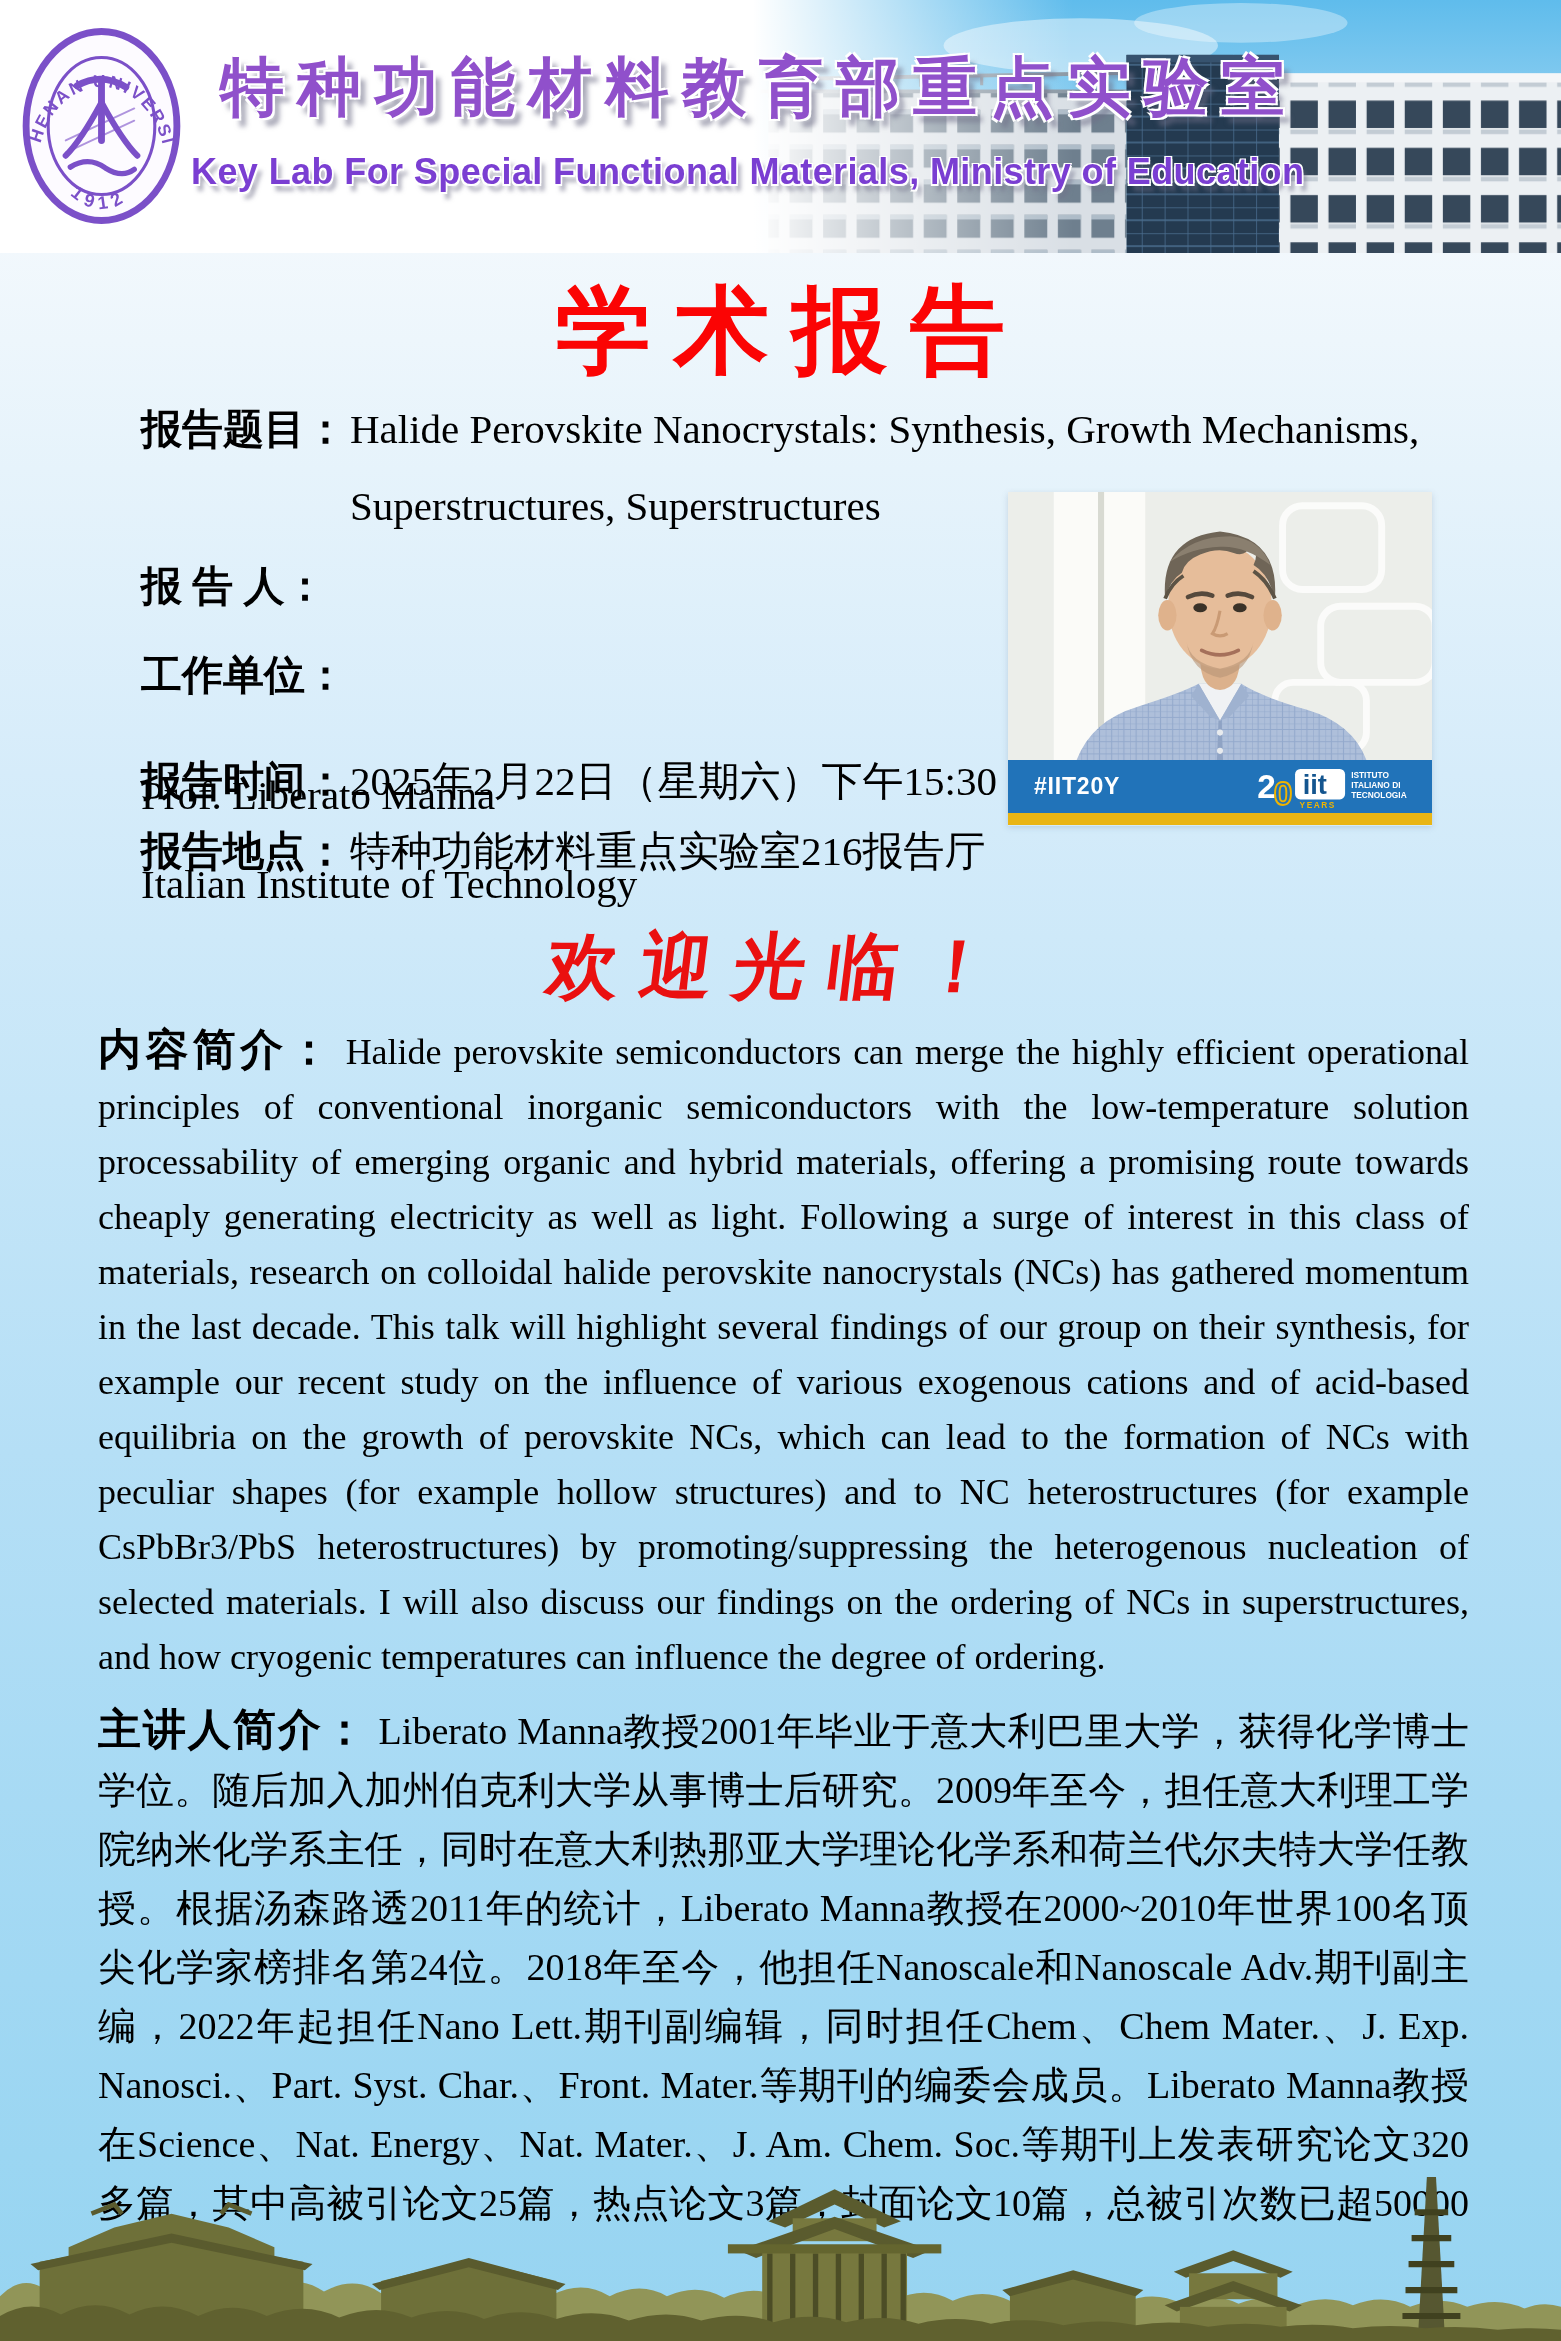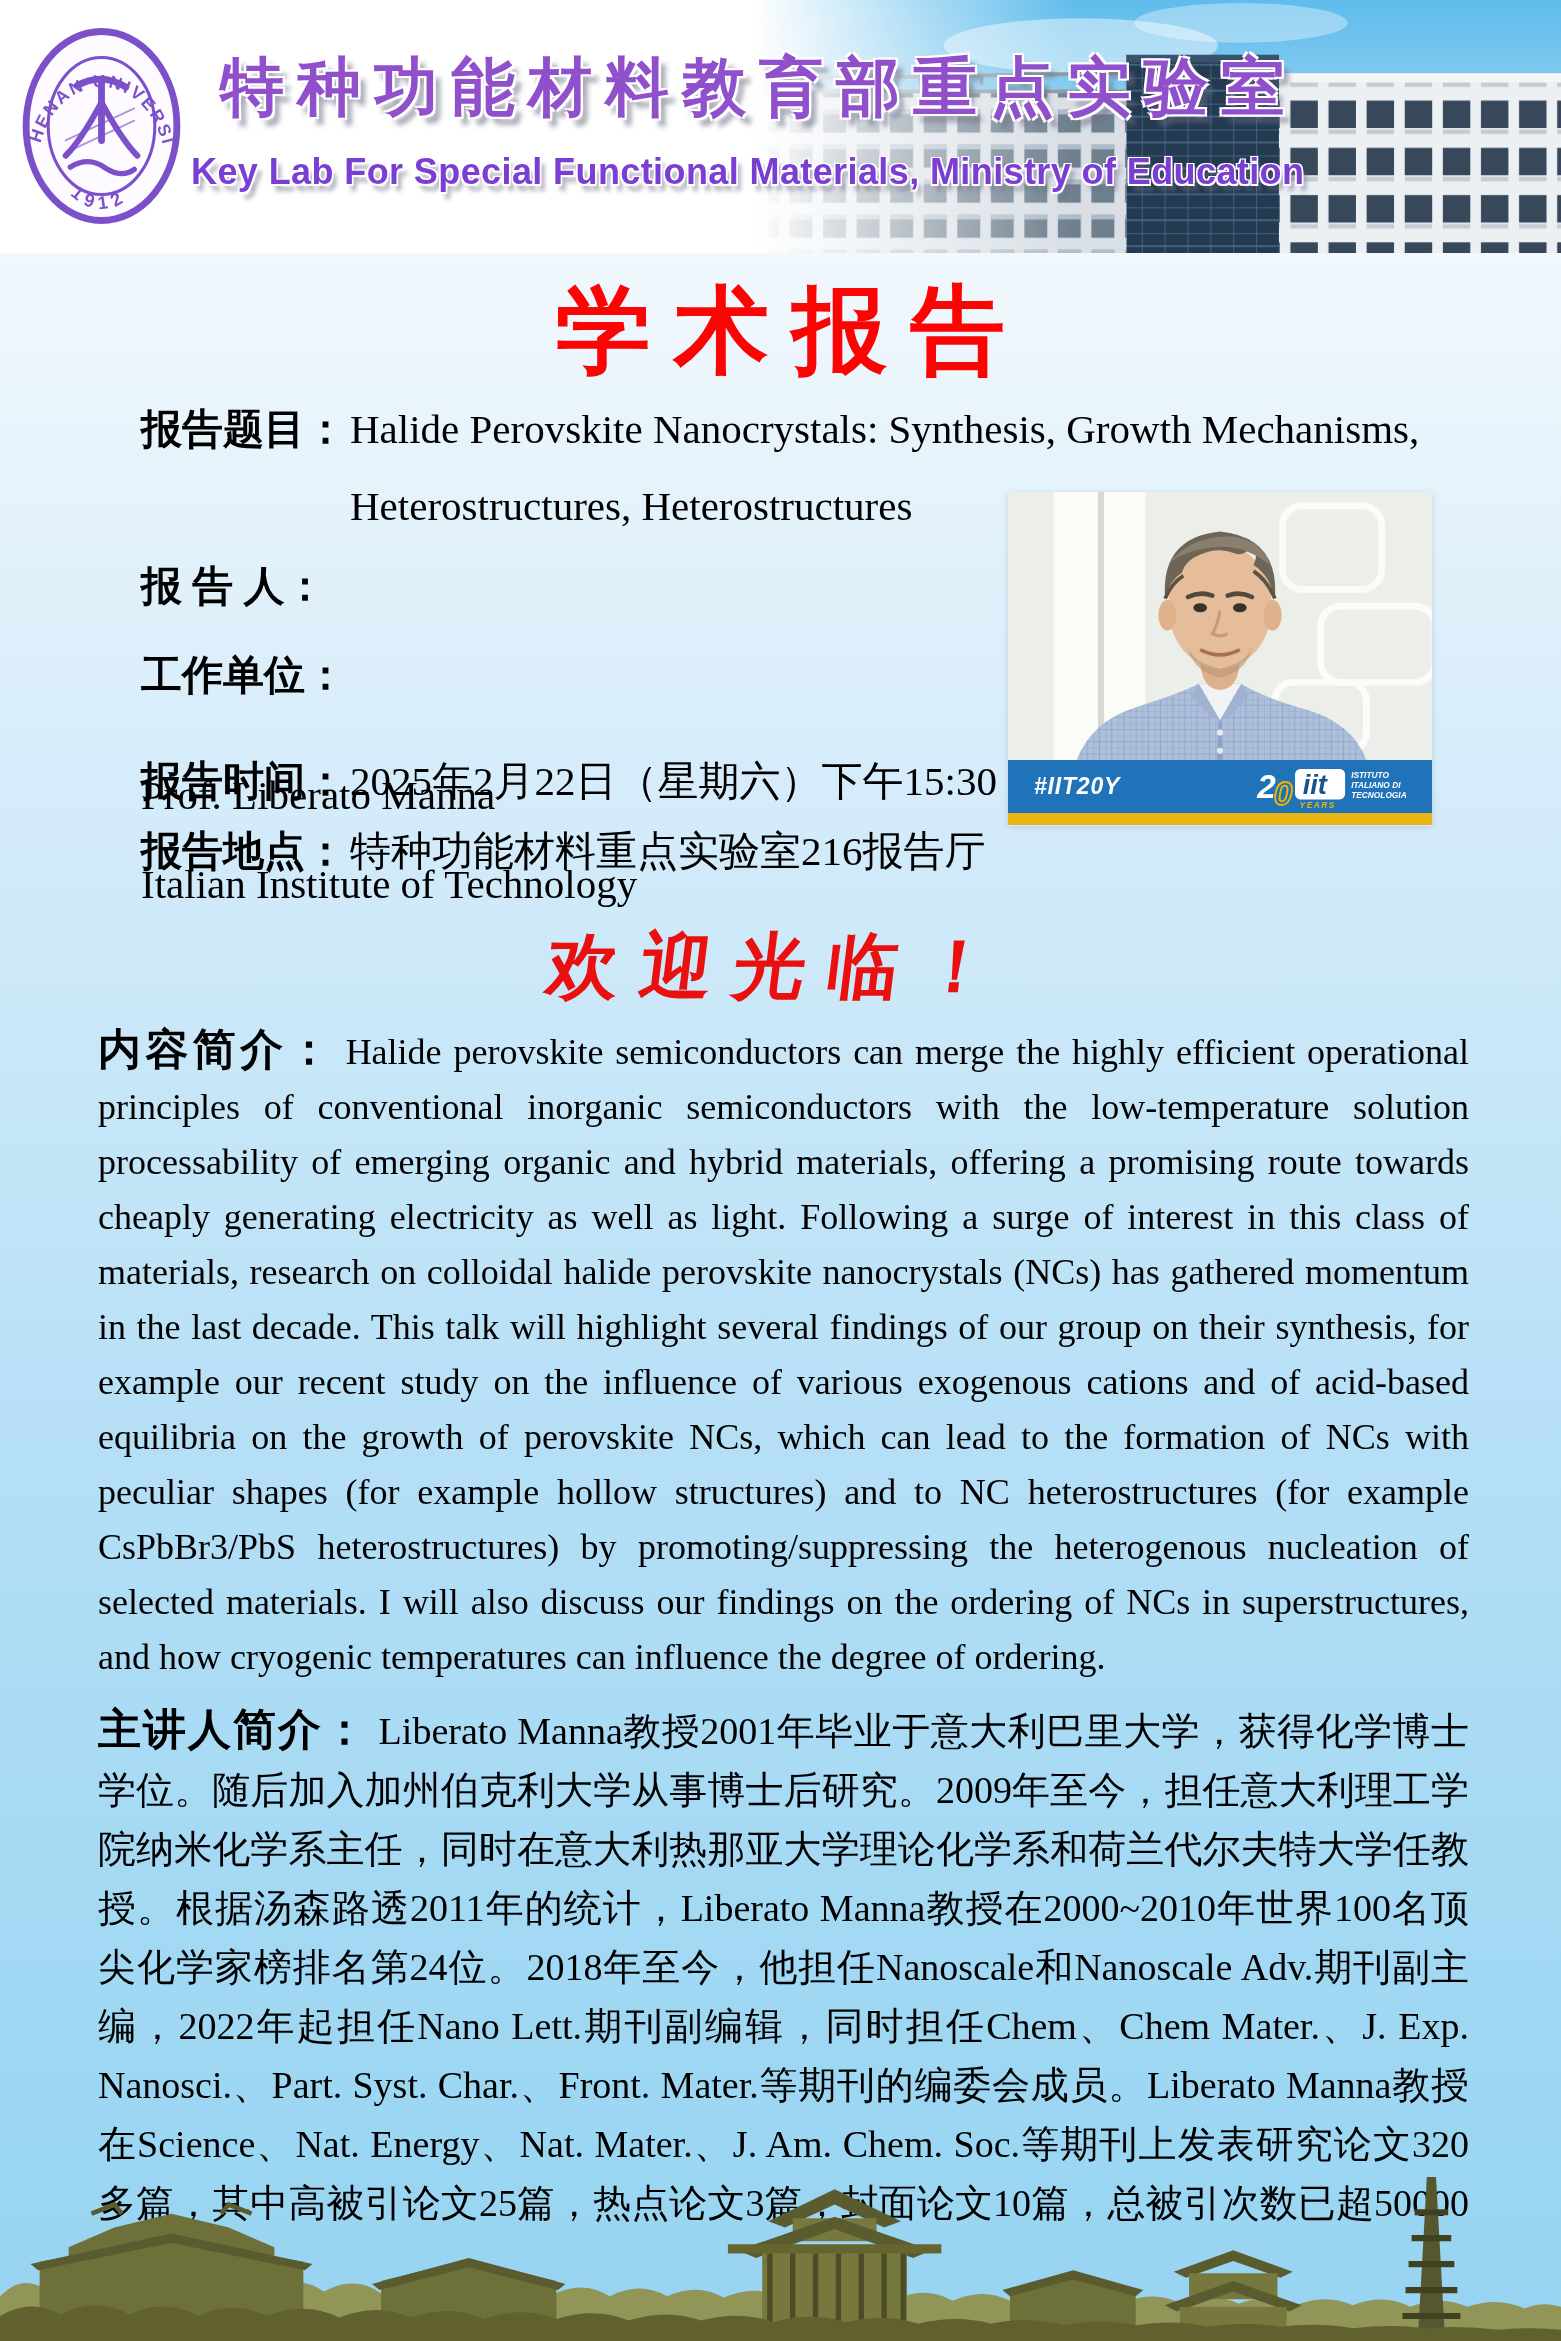--- a/index.html
+++ b/index.html
@@ -39,21 +39,21 @@
   .detail-line2{margin-top:27.4px;white-space:nowrap;}
   .row-topic{top:404px;justify-content:flex-end;}
   .row-speaker{top:561px;flex-direction:column;}
   .row-affil{top:650px;flex-direction:column;}
   .row-time{top:756px;}
   .row-place{top:826px;}
   
   .speaker-photo{position:absolute;left:1008px;top:492px;width:424px;height:334px;
     box-shadow:0 1.5px 6.1px rgba(90,120,150,.25);}
   .portrait{display:block;width:424px;height:268px;}
-  .iit-bar{height:53px;background:#2173b9;display:flex;align-items:center;font-style:italic;}
+  .iit-bar{height:53px;background:#2173b9;display:flex;align-items:center;}
   .iit-hashtag{margin-left:26px;color:#fff;font-family:"Liberation Sans", sans-serif;
     font-weight:bold;font-size:23px;letter-spacing:0.8px;}
   .iit-logo{margin-left:auto;margin-right:12.2px;}
   .iit-gold{height:12.2px;background:#e9b515;}
   
   .welcome{
     position:absolute;left:0;top:919px;width:100%;text-align:center;margin:0;
     font-family:"DejaVu Serif", serif;font-size:72px;font-weight:bold;color:#ea1010;
     letter-spacing:21.3px;transform:skewX(-7deg);
   }
@@ -145,21 +145,21 @@
   </div>
 
   <h1 class="main-title">学术报告</h1>
 
   <div class="details">
 
     <div class="detail-row row-topic">
       <div class="detail-label">报告题目：</div>
       <div class="detail-value">
         <div>Halide Perovskite Nanocrystals: Synthesis, Growth Mechanisms,</div>
-        <div class="detail-line2">Heterostructures, Heterostructures</div>
+        <div class="detail-line2">Superstructures, Superstructures</div>
       </div>
     </div>
 
     <div class="detail-row row-speaker">
       <div class="detail-label">报 告 人：</div>
       <div class="detail-value">Prof. Liberato Manna</div>
     </div>
 
     <div class="detail-row row-affil">
       <div class="detail-label">工作单位：</div>

